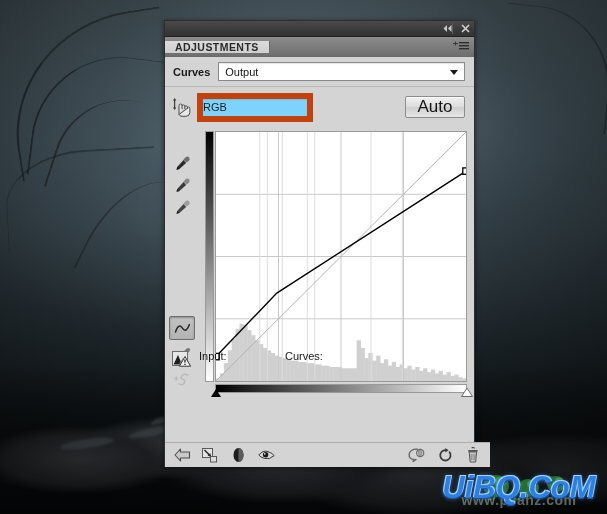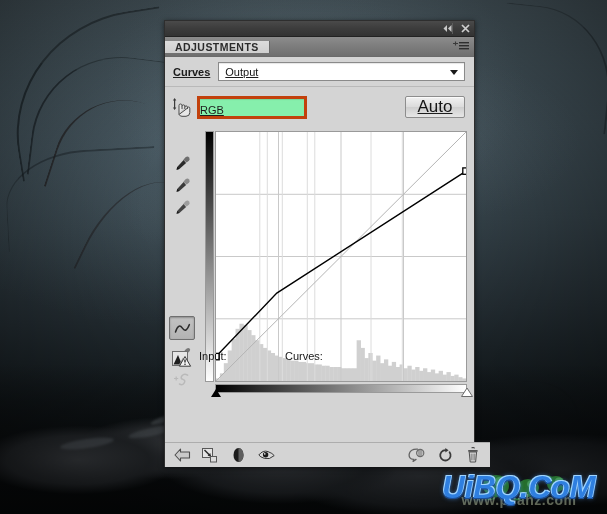--- a/index.html
+++ b/index.html
@@ -127,21 +127,21 @@
   .tab-active{
     padding:0 10px;display:flex;align-items:center;
     background:linear-gradient(180deg,#dcdcdc 0%,#cfcfcf 100%);
     border-right:1px solid #6a6a6a;
     font-size:10.5px;font-weight:bold;letter-spacing:.45px;color:#2b2b2b;
   }
   .tab-fill{flex:1;}
   .flyout{position:absolute;right:5px;top:4px;width:16px;height:11px;cursor:pointer;}
 
   
-  .pbody{background:#d4d4d4;height:calc(100% - 35px);position:relative;text-decoration:underline;}
+  .pbody{background:#d4d4d4;height:calc(100% - 35px);position:relative;}
 
   
   .row-preset{
     display:flex;align-items:center;padding:5px 9px 5px 8px;gap:8px;
     border-bottom:1px solid #b9b9b9;
   }
   .lbl-curves{font-size:11px;font-weight:bold;color:#1a1a1a;white-space:nowrap;}
   .combo{
     flex:1;height:17px;background:#fff;border:1px solid #8a8a8a;
     display:flex;align-items:center;position:relative;cursor:pointer;
@@ -156,22 +156,22 @@
 
   
   .row-channel{
     display:flex;align-items:center;padding:7px 9px 6px 0;gap:0;position:relative;
     height:26px;
   }
   .scrubtool{
     width:32px;min-width:32px;display:flex;align-items:center;justify-content:center;cursor:pointer;
   }
   .combo-ch{
-    width:104px;height:17px;background:#86efac;border:3px solid #c2410c;
-    display:flex;align-items:flex-end;position:relative;cursor:pointer;
+    width:104px;height:17px;background:#7dd3fc;border:6px solid #c2410c;
+    display:flex;align-items:center;position:relative;cursor:pointer;
     box-shadow:inset 0 1px 1px rgba(0,0,0,.10);
   }
   .spacer{flex:1;}
   .btn-auto{
     width:58px;height:20px;border:1px solid #8d8d8d;border-radius:2px;
     background:linear-gradient(180deg,#f2f2f2 0%,#dcdcdc 48%,#cfcfcf 52%,#e6e6e6 100%);
     font-size:17px;color:#161616;display:flex;align-items:center;justify-content:center;
     cursor:pointer;box-shadow:0 1px 0 rgba(255,255,255,.7) inset;
   }
 

